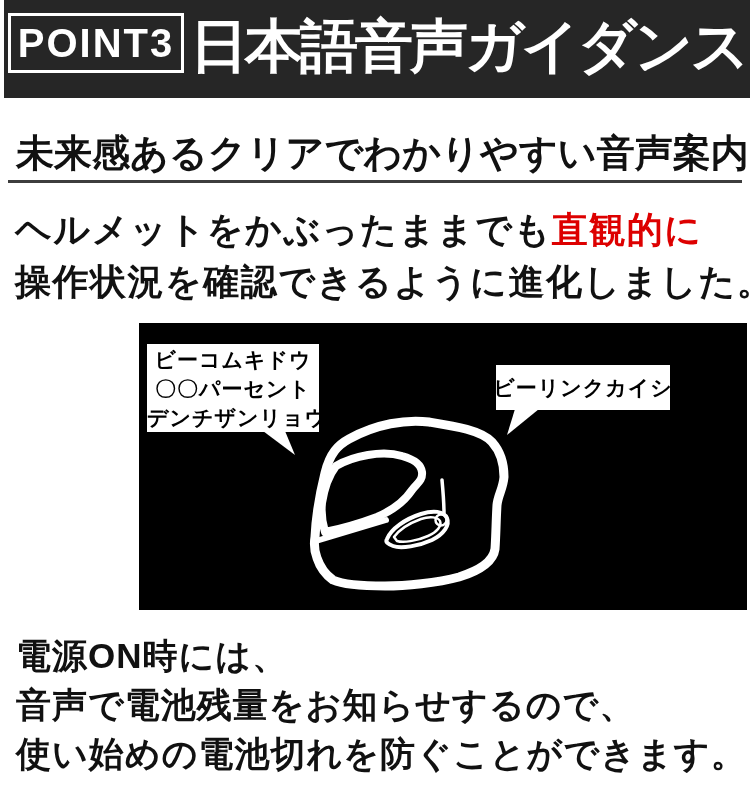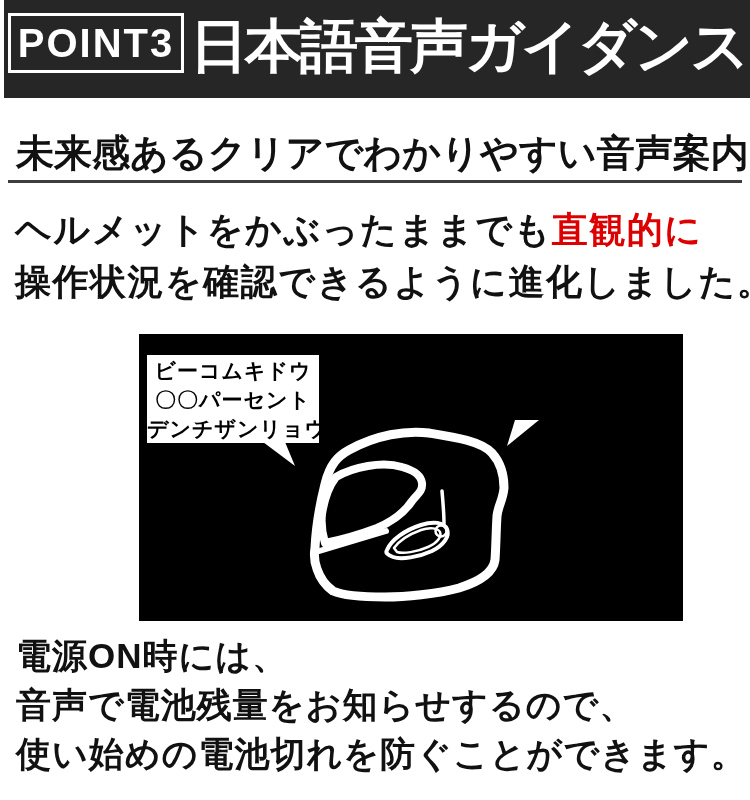--- a/index.html
+++ b/index.html
@@ -86,22 +86,22 @@
     font-size: 36px;
     line-height: 52px;
     letter-spacing: 1.5px;
     white-space: nowrap;
   }
   .intro .red { color: var(--accent-red); }
 
   
   .illustration {
     position: absolute;
-    top: 334px; left: 139px;
-    width: 544px; height: 287px;
+    top: 323px; left: 139px;
+    width: 608px; height: 287px;
     background: var(--illustration-bg);
   }
   .helmet-svg {
     position: absolute;
     top: 0; left: 0;
     width: 544px; height: 287px;
     display: block;
   }
   .bubble {
     position: absolute;
@@ -182,20 +182,23 @@
 
     <div class="bubble bubble-left">
       <div>ビーコムキドウ</div>
       <div>〇〇パーセント</div>
       <div>デンチザンリョウ</div>
     </div>
     <svg class="tail tail-left" width="36" height="26" viewBox="0 0 36 26">
       <polygon points="2,0 24,0 34,24" fill="#ffffff"></polygon>
     </svg>
 
+    <div class="bubble bubble-right">
+      <div>ビーリンクカイシ</div>
+    </div>
     <svg class="tail tail-right" width="36" height="28" viewBox="0 0 36 28">
       <polygon points="10,0 34,0 2,26" fill="#ffffff"></polygon>
     </svg>
 
   </figure>
 
   <p class="outro">
     <span>電源ON時には、</span><br>
     <span>音声で電池残量をお知らせするので、</span><br>
     <span>使い始めの電池切れを防ぐことができます。</span>

